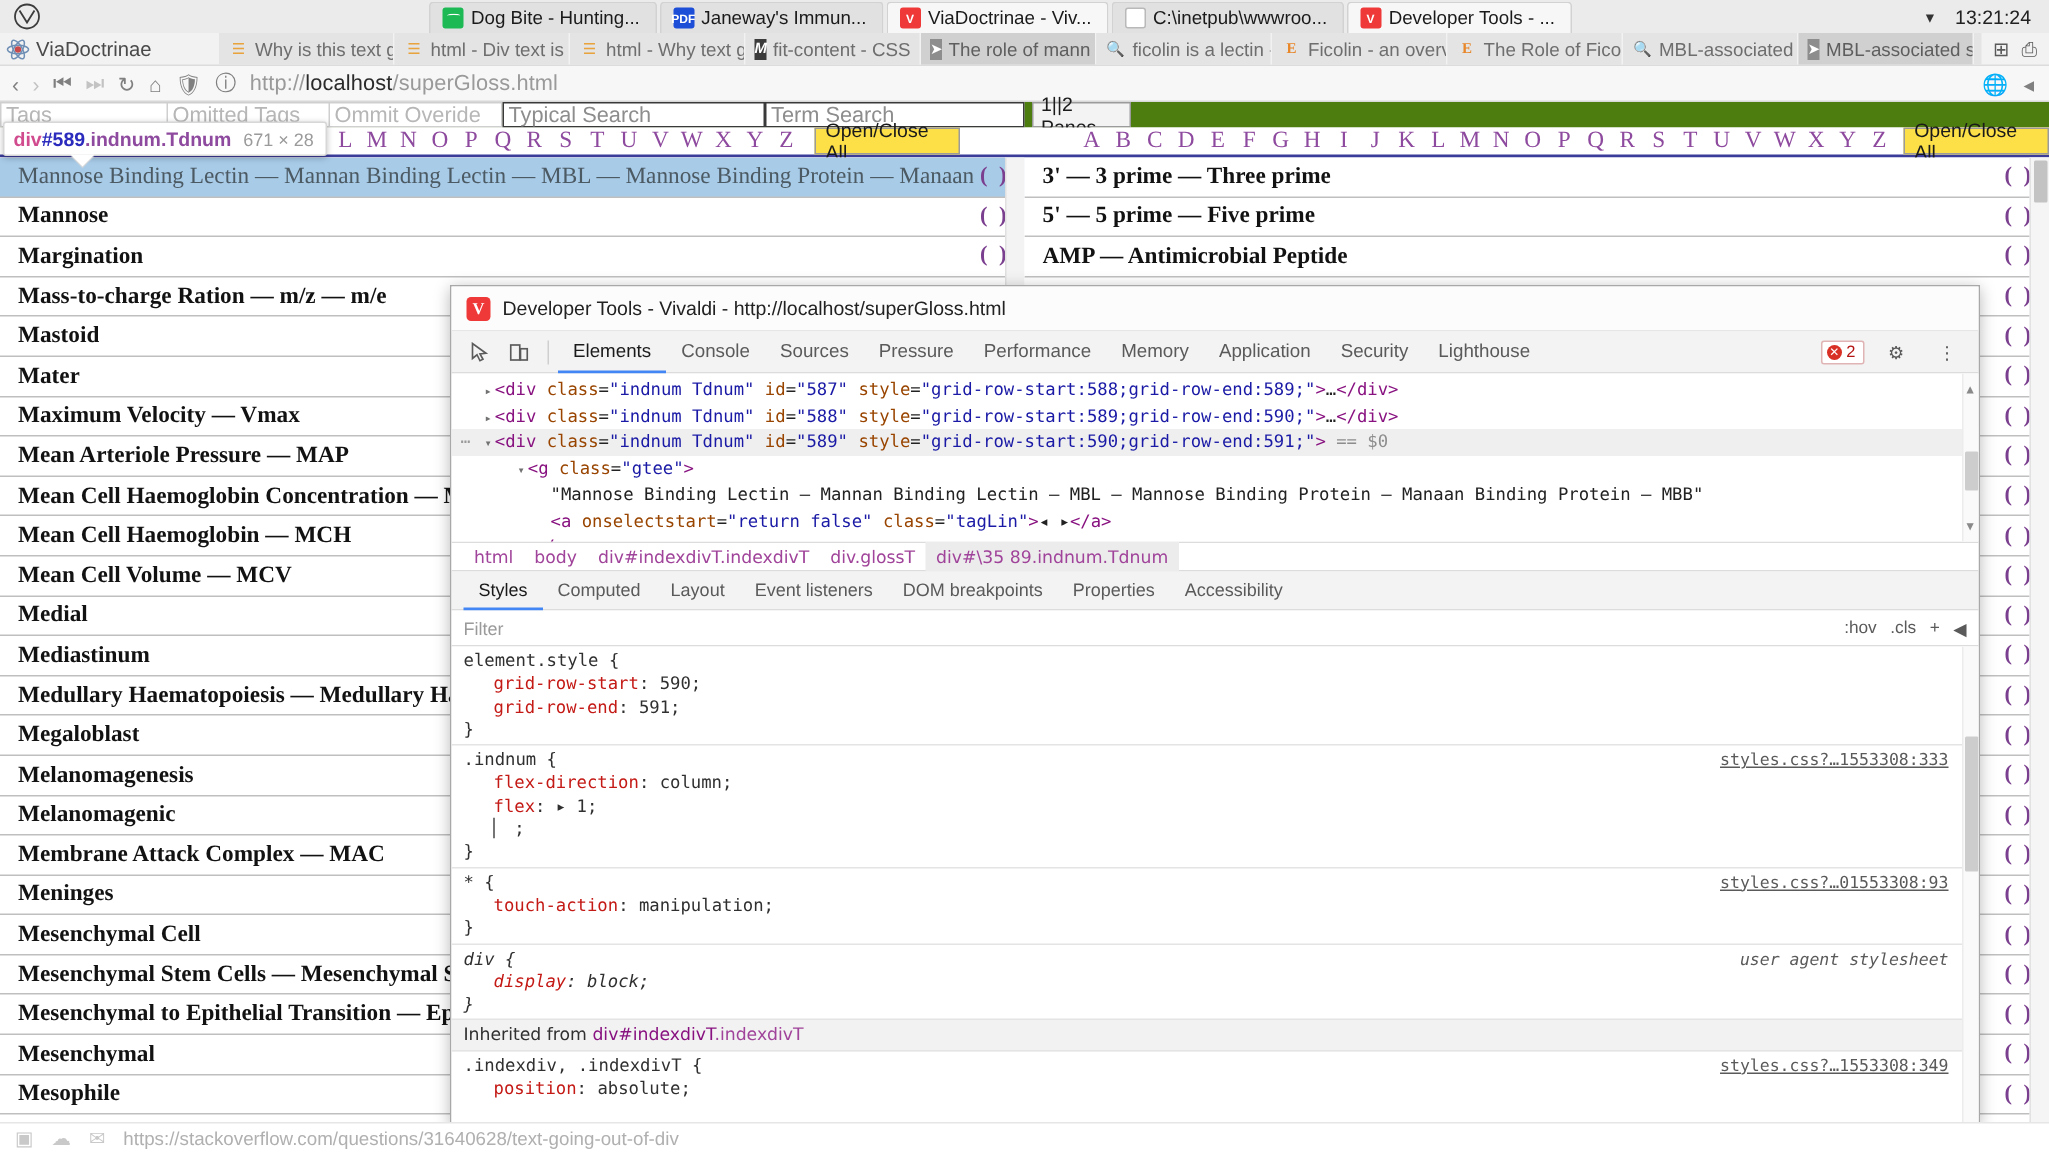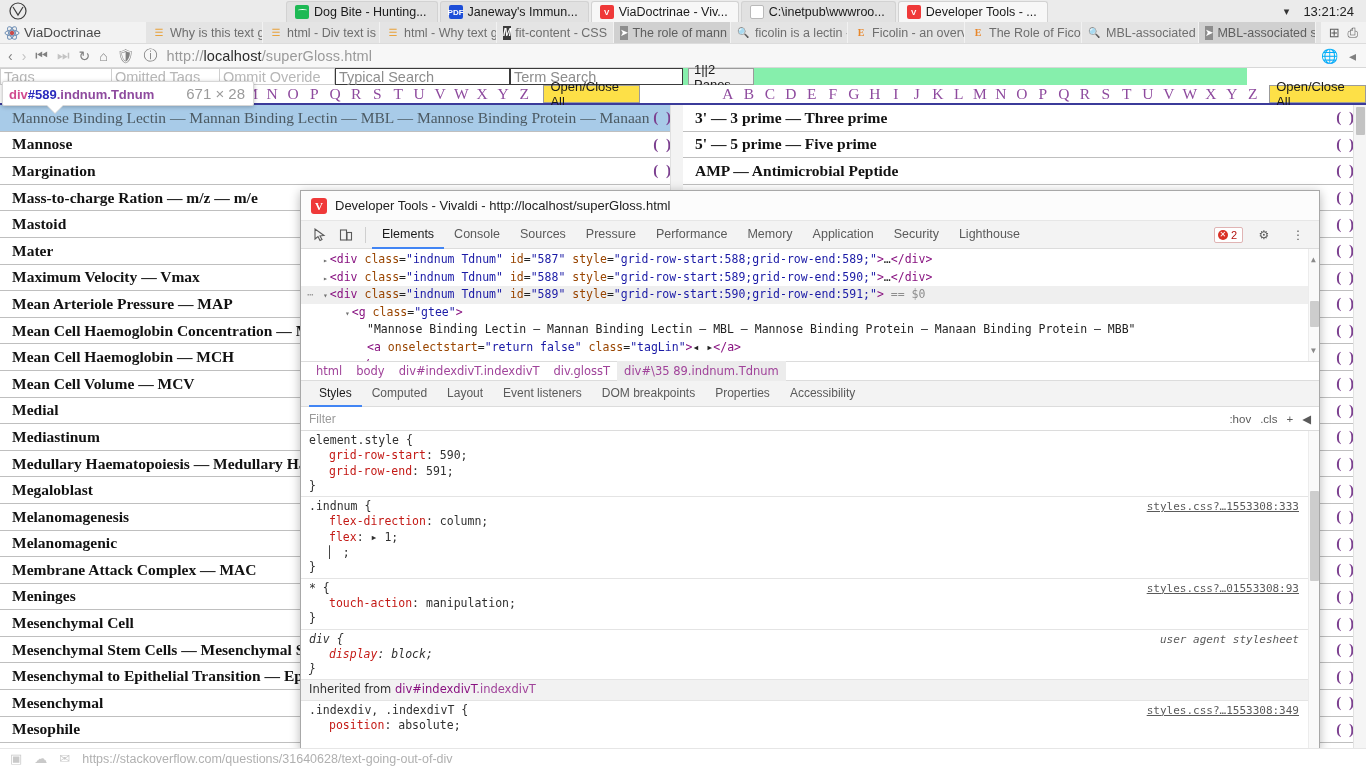--- a/index.html
+++ b/index.html
@@ -79,22 +79,22 @@
     border-bottom:1px solid #d8d8d8;
   }
   .navicon { color:#808080; font-size:14px; cursor:default; }
   .navicon.dim { color:#c3c3c3; }
   .urltext { font-size:14.5px; color:#9a9a9a; letter-spacing:0.1px; }
   .urltext b { color:#2b2b2b; font-weight:400; }
   .addr-right { margin-left:auto; display:flex; align-items:center; gap:10px; padding-right:10px; }
 
   
   .page-toolbar {
-    position:absolute; left:0; top:68px; width:1247px; height:17px;
-    display:flex; align-items:flex-start; background:#86efac;
+    position:absolute; left:0; top:68px; width:1366px; height:17px;
+    display:flex; align-items:flex-start; background:#4d7c0f;
   }
   .tb-cell {
     border:1px solid #cfcfcf; border-left:none; font-size:14.5px; color:#b7b7b7;
     display:flex; align-items:center; padding-left:3px; background:#fff; height:17px;
     font-family:"Liberation Sans", sans-serif;
   }
   .tb-cell:first-child { border-left:1px solid #cfcfcf; }
   .tb-input { border:1px solid #3a3a3a; color:#8d8d8d; }
   .tb-btn {
     border:1px solid #9b9b9b; background:#f3f3f3; color:#1a1a1a; font-size:13px;
@@ -119,21 +119,21 @@
   .hl-tip {
     position:absolute; left:2px; top:81px; z-index:60;
     background:#fff; border:1px solid #d7d7d7; box-shadow:0 1px 4px rgba(0,0,0,.25);
     padding:3px 8px 3px 6px; display:flex; align-items:baseline; gap:8px;
     font-size:13px; border-radius:2px;
   }
   .hl-tip .sel { font-weight:bold; }
   .hl-tip .sel .tag { color:#d14b8f; }
   .hl-tip .sel .idp { color:#2b2bbd; }
   .hl-tip .sel .clsp { color:#8e4a9e; }
-  .hl-tip .dims { color:#9b9b9b; font-size:15px;margin-left:24px; }
+  .hl-tip .dims { color:#9b9b9b; font-size:12px; }
   .hl-tip:after {
     content:""; position:absolute; left:44px; bottom:-8px;
     border-left:8px solid transparent; border-right:8px solid transparent;
     border-top:8px solid #fff; filter:drop-shadow(0 1px 0 #d7d7d7);
   }
 
   
   .pane { position:absolute; top:105px; overflow:hidden; background:#fff; }
   .pane-left  { left:0;   width:683px;  height:643px; }
   .pane-right { left:683px; width:683px; height:643px; }

